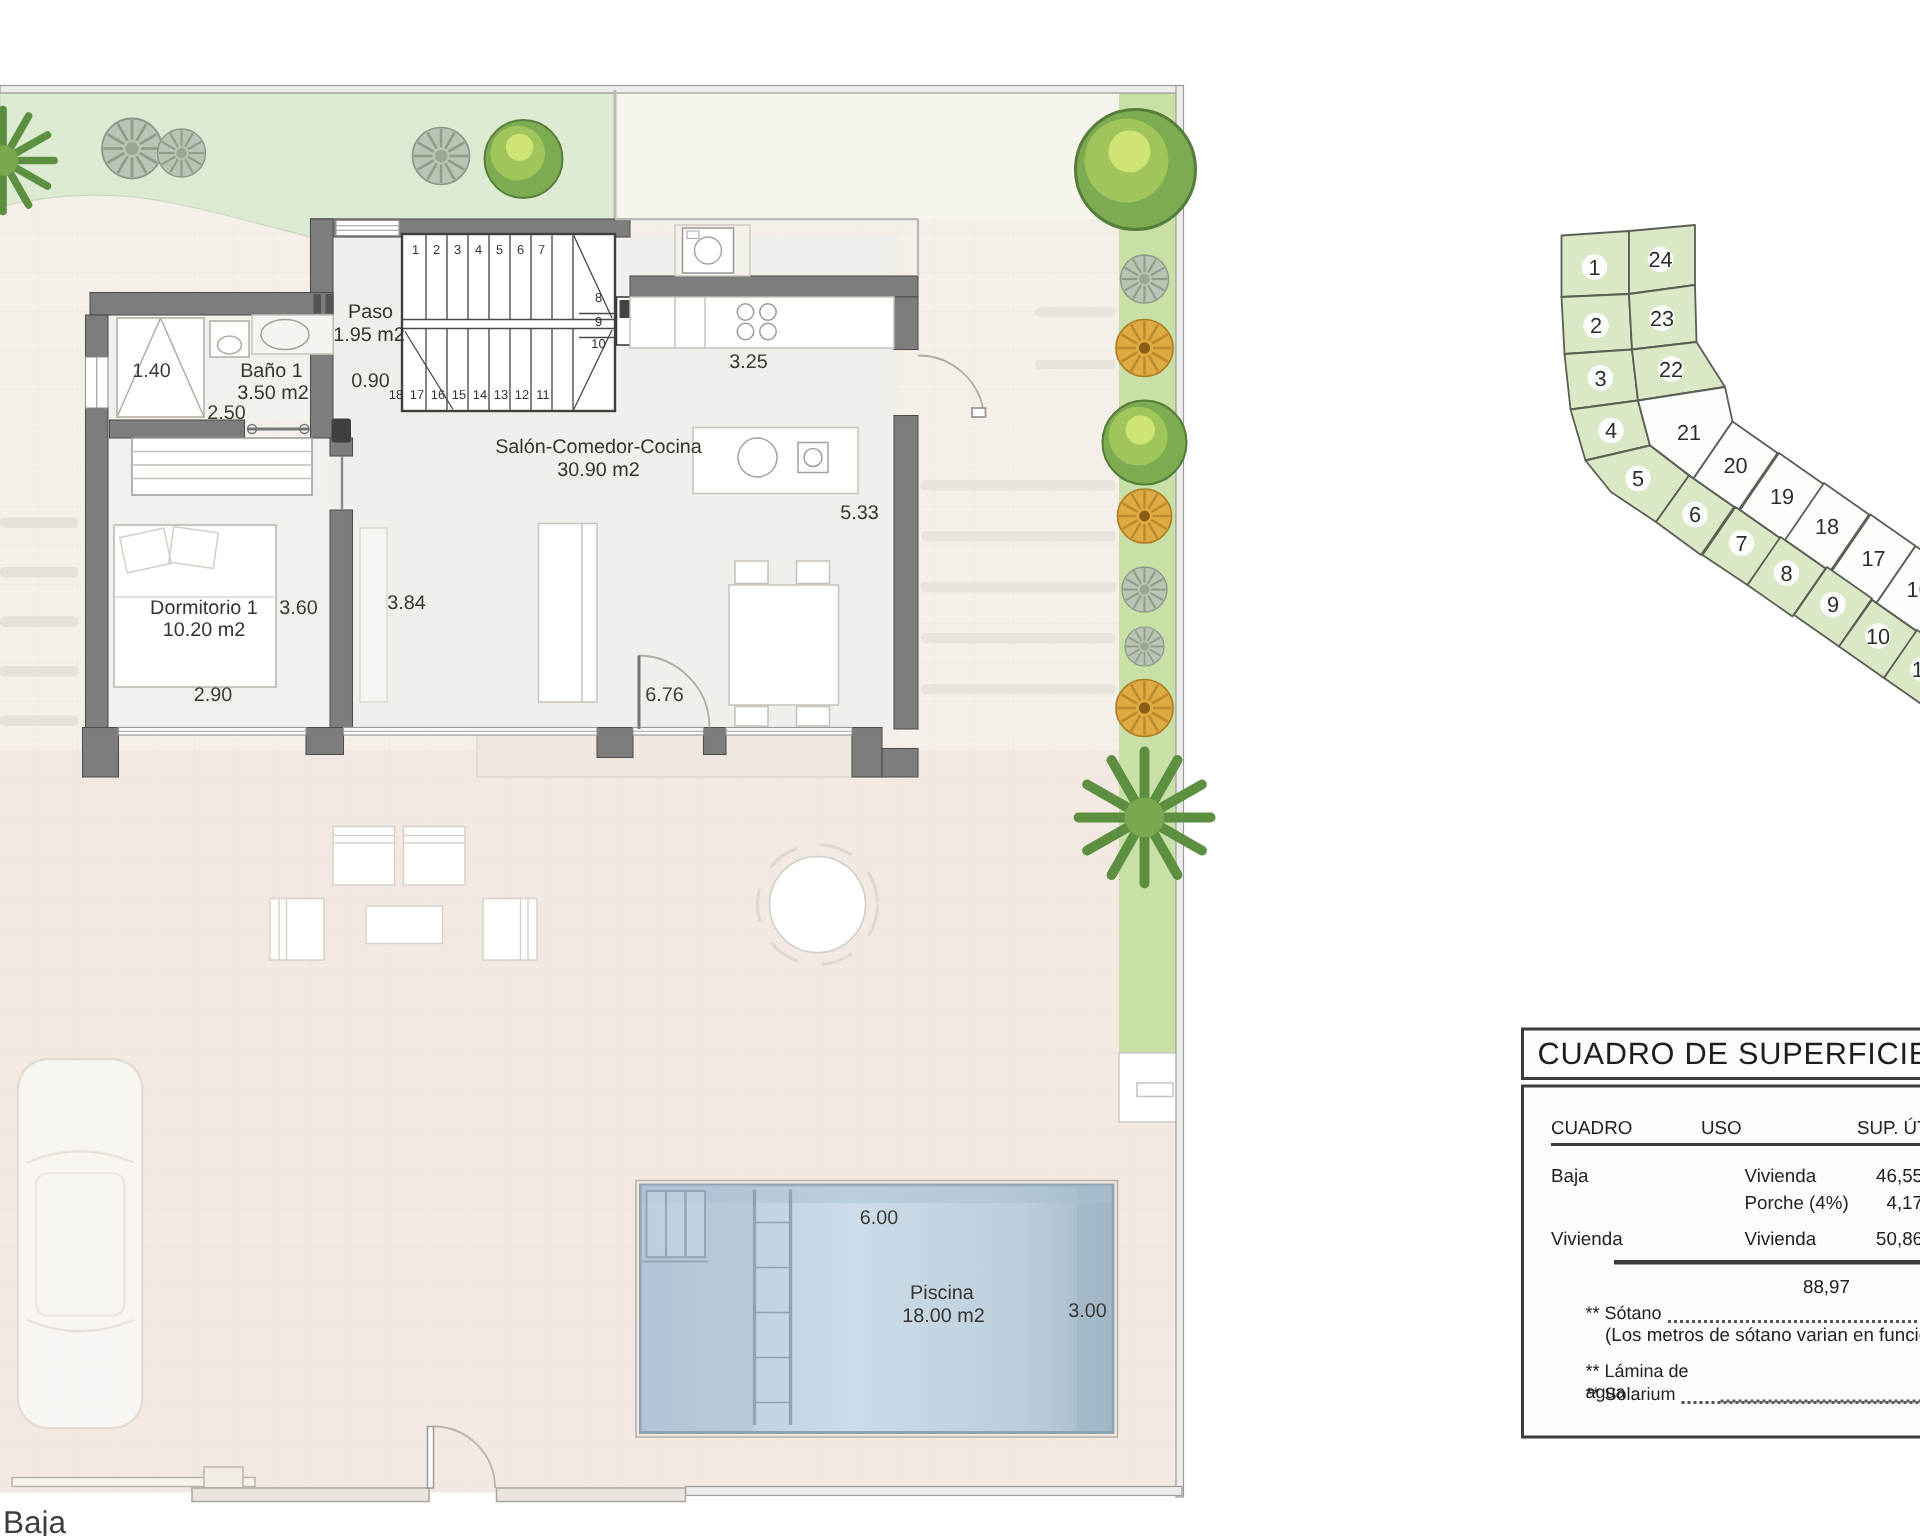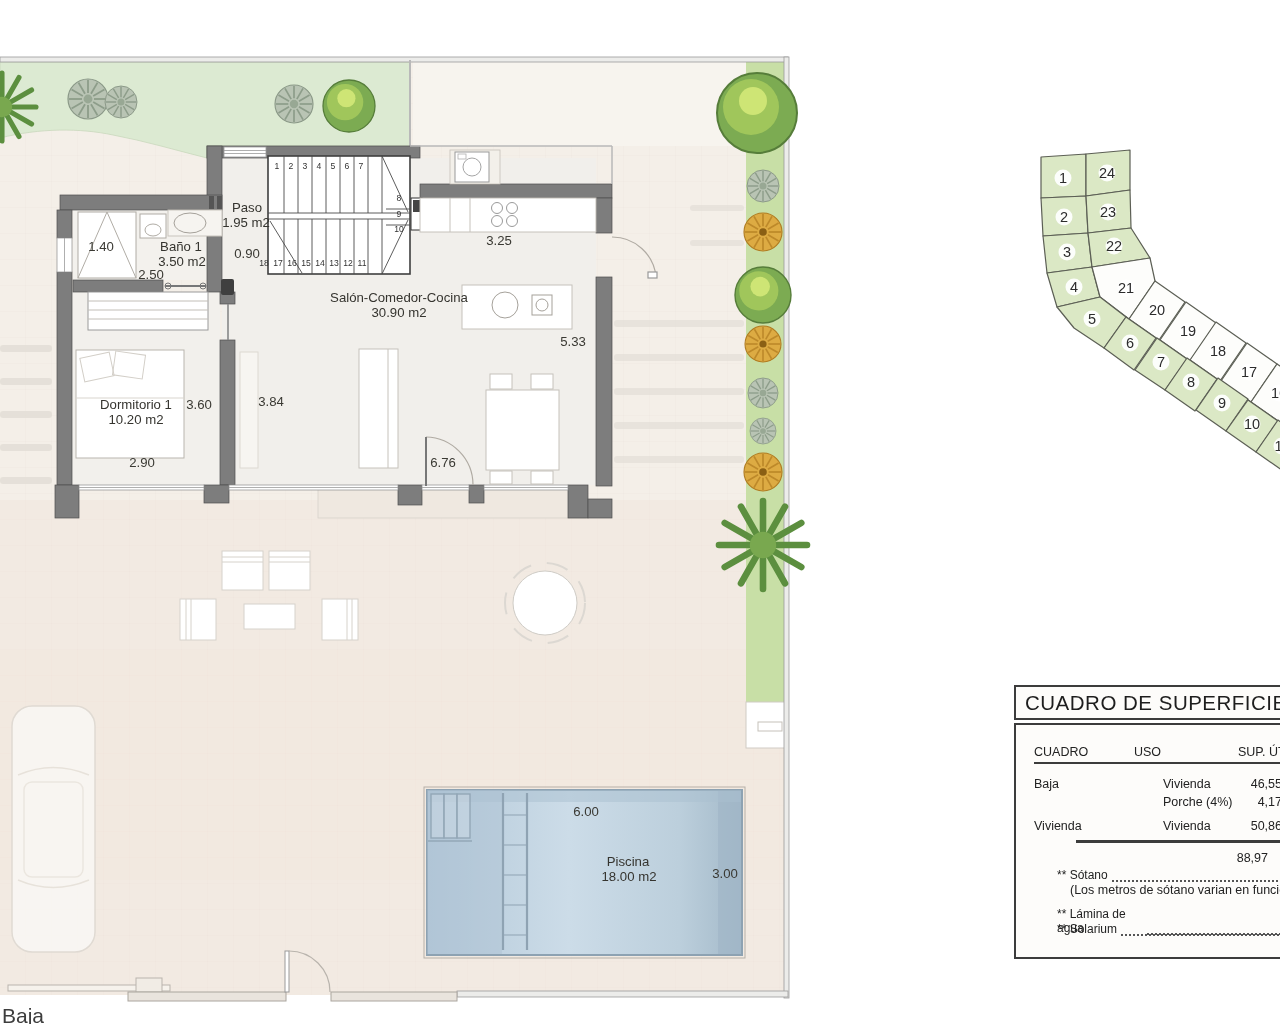--- a/index.html
+++ b/index.html
@@ -26,21 +26,21 @@
             font-size:20.5px;color:#1e1e1e;letter-spacing:.5px;white-space:nowrap;}
   .st-box{position:absolute;left:1014px;top:723px;width:300px;height:232px;
           border:2px solid #3c3c3c;background:#fdfcfa;font-size:12.5px;color:#222;}
   .st-box .h{position:absolute;top:20px;white-space:nowrap;}
   .st-hr1{position:absolute;left:18px;top:37px;width:300px;height:2px;background:#3c3c3c;}
   .st-hr2{position:absolute;left:60px;top:115px;width:300px;height:3px;background:#3c3c3c;}
   .strow{position:absolute;left:0;width:100%;height:16px;}
   .strow .c1{position:absolute;left:18px;white-space:nowrap;}
   .strow .c2{position:absolute;left:147px;white-space:nowrap;text-align:center;}
   .strow .c3{position:absolute;left:200px;width:66px;text-align:right;white-space:nowrap;}
-  .st-total{position:absolute;left:186px;top:126px;width:66px;text-align:right;}
+  .st-total{position:absolute;left:186px;top:126px;width:66px;}
   .note{position:absolute;display:flex;align-items:flex-end;width:260px;font-size:12px;}
   .note .dots{flex:0 0 170px;border-bottom:2px dotted #555;margin-left:4px;height:11px;}
   .n1{left:41px;top:143px;}
   .n2{left:54px;top:158px;width:260px;white-space:nowrap;}
   .n3{left:41px;top:182px;}
   .n4{left:41px;top:197px;}
 </style>
 </head>
 <body>
 

